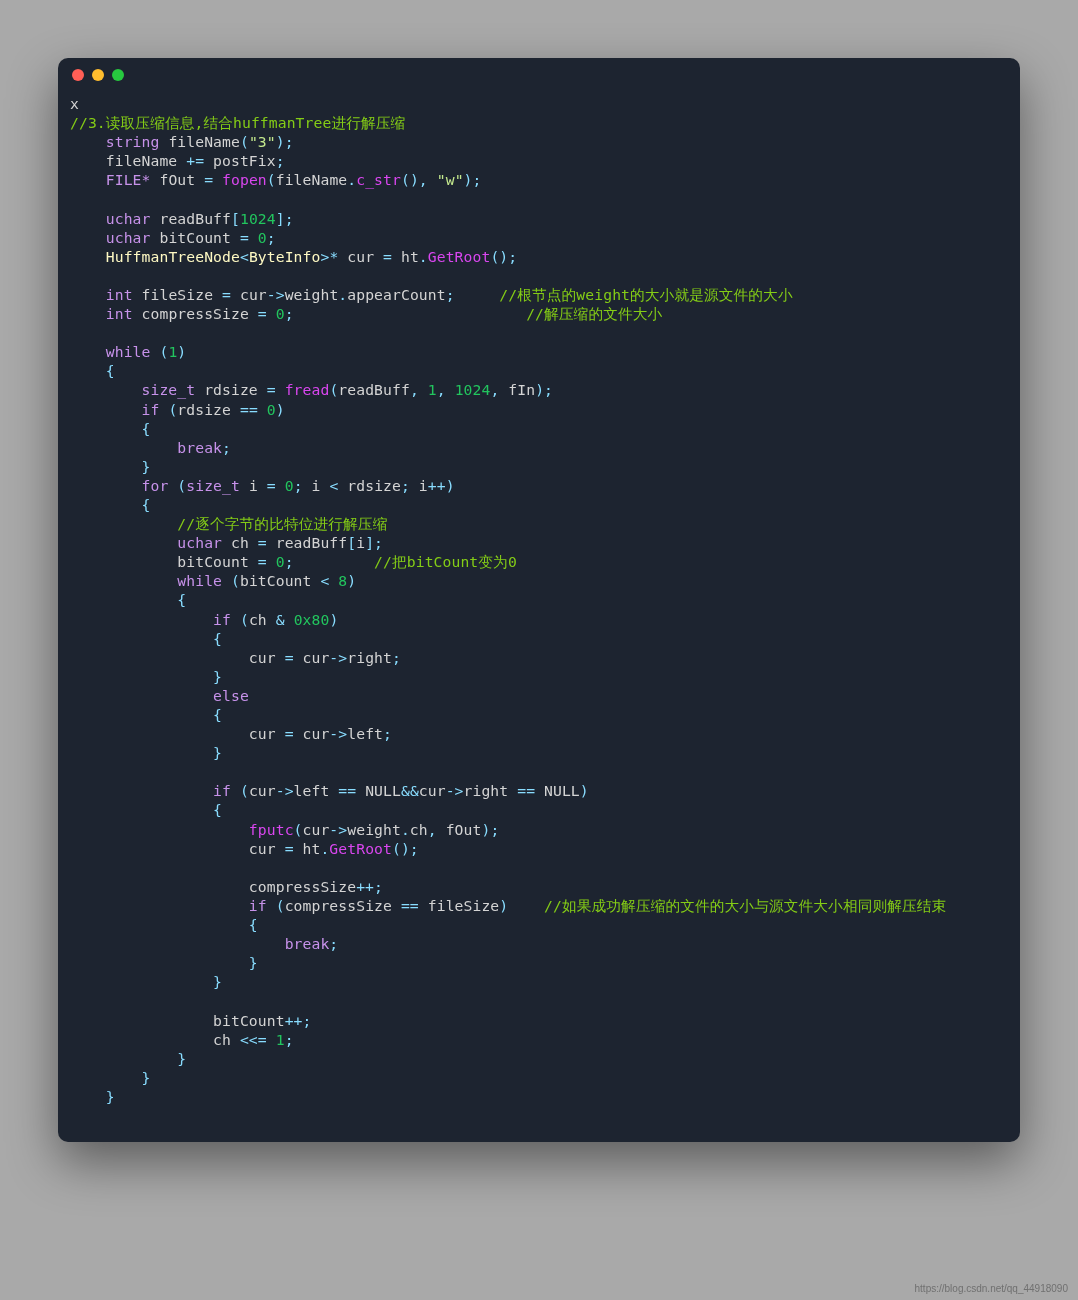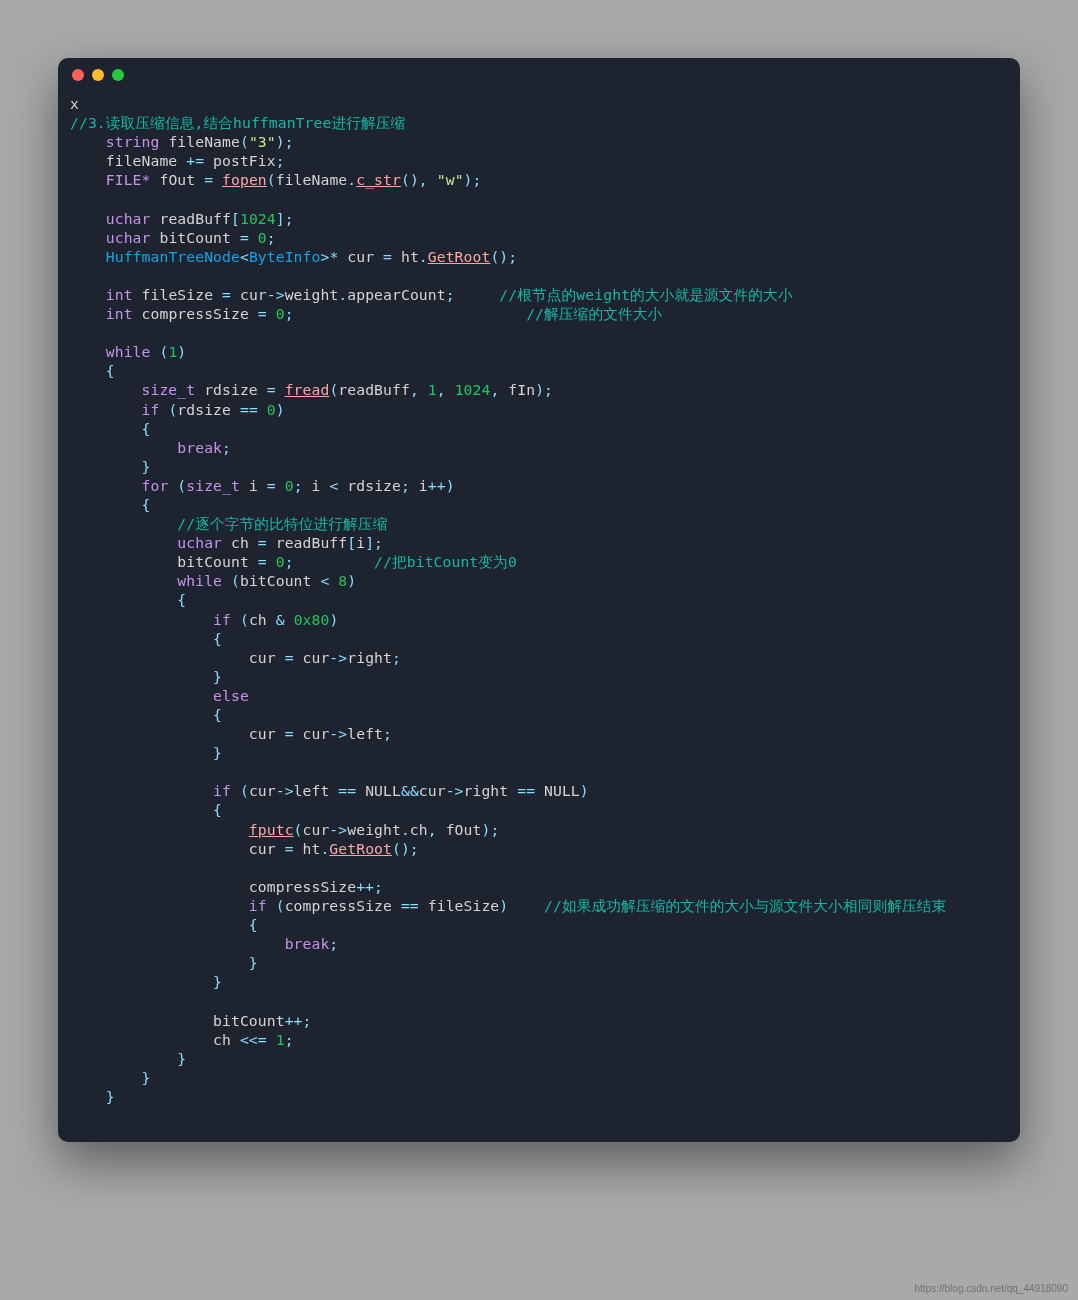--- a/index.html
+++ b/index.html
@@ -41,25 +41,25 @@
     padding: 2px 12px 16px 12px;
     font-size: 14.7px;
     line-height: 19.1px;
     white-space: pre;
     color: #d4d4d4;
     letter-spacing: 0.1px;
   }
   .k  { color: #c792ea; text-align: center; }  
   .s  { color: #c3e88d; }  
   .n  { color: #22c55e; }  
-  .c  { color: #14b8a6; text-align: center; }  
-  .f  { color: #fca5a5; text-decoration: underline; }  
+  .c  { color: #84cc16; text-align: center; }  
+  .f  { color: #d946ef; }  
   .o  { color: #89ddff; }  
   .v  { color: #d4d4d4; }  
-  .m  { color: #0ea5e9; }  
+  .m  { color: #fef9c3; }  
   .url {
     position: absolute;
     right: 10px;
     bottom: 6px;
     font-size: 10px;
     color: #707070;
     font-family: sans-serif;
     margin-top: 8px;
   }
 </style>

